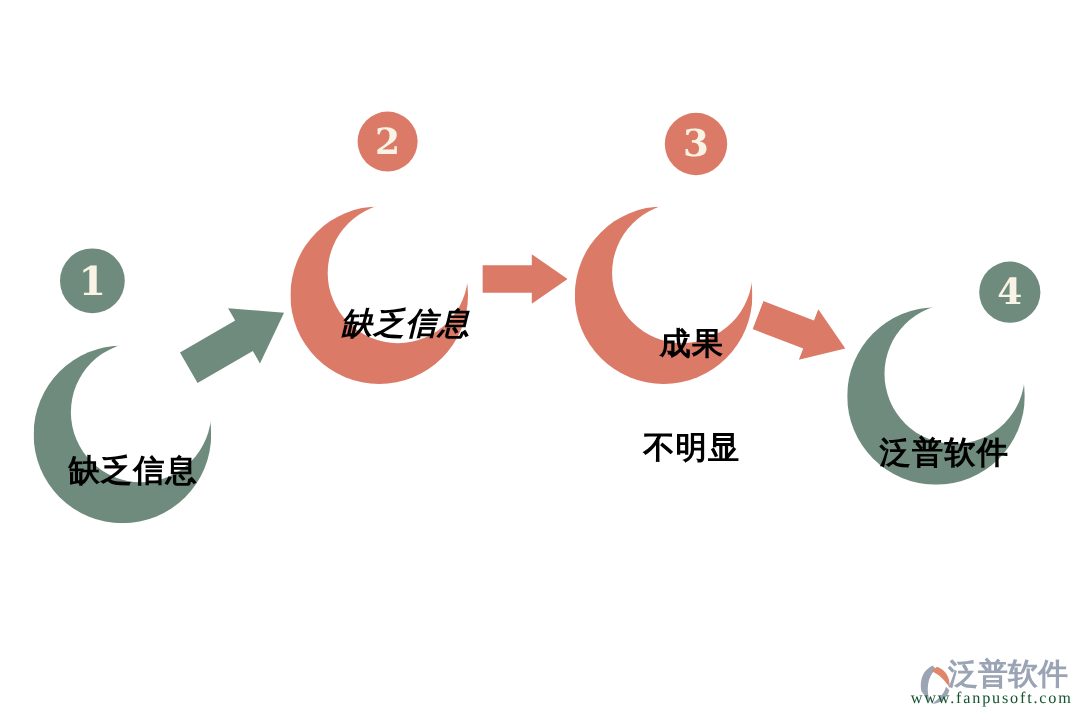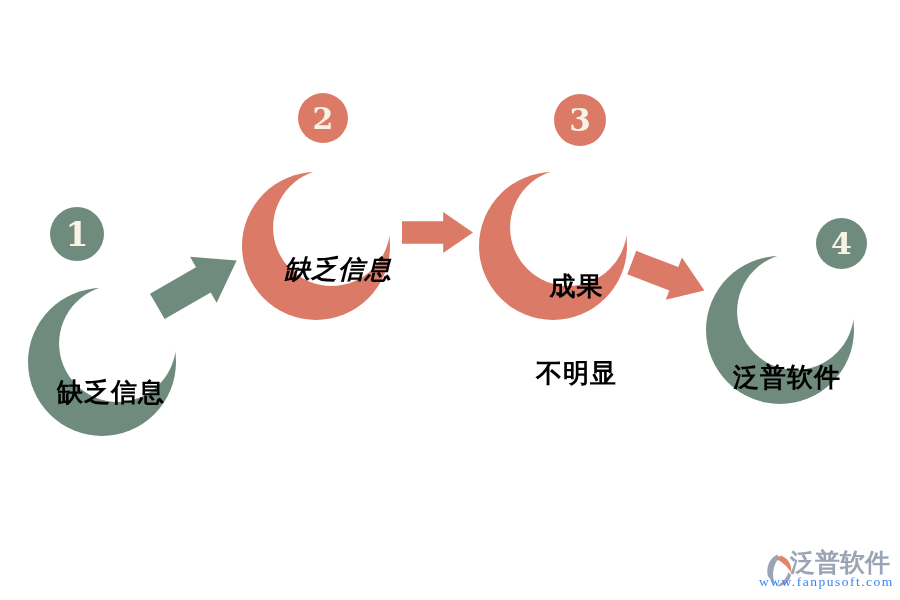--- a/index.html
+++ b/index.html
@@ -31,21 +31,21 @@
   
   .logo-brand{
     position:absolute;left:790px;top:549px;
     font-family:"Liberation Serif","DejaVu Serif",serif;
     font-size:25px;line-height:27px;color:#9aa4b5;font-weight:600;
     letter-spacing:0px;white-space:nowrap;
   }
   .logo-url{
     position:absolute;left:759px;top:574px;
     font-family:"Liberation Serif","DejaVu Serif",serif;
-    font-size:13.5px;line-height:15px;color:#3b82f6;
+    font-size:13.5px;line-height:15px;color:#14532d;
     letter-spacing:1.5px;white-space:nowrap;
   }
 </style>
 </head>
 <body>
 
 <div id="canvas">
 
   <div class="badge green" style="left:50px;top:207px;width:54px;height:54px;font-size:33px;">
     <span>1</span>

